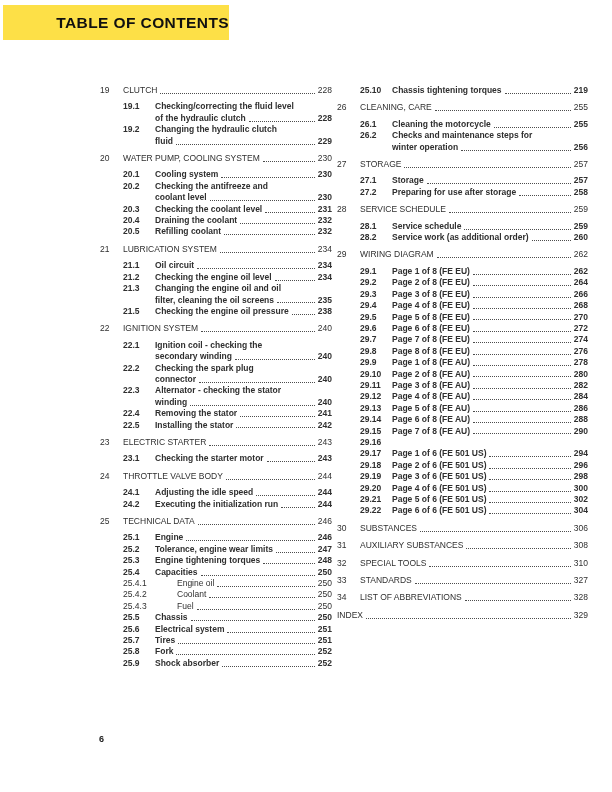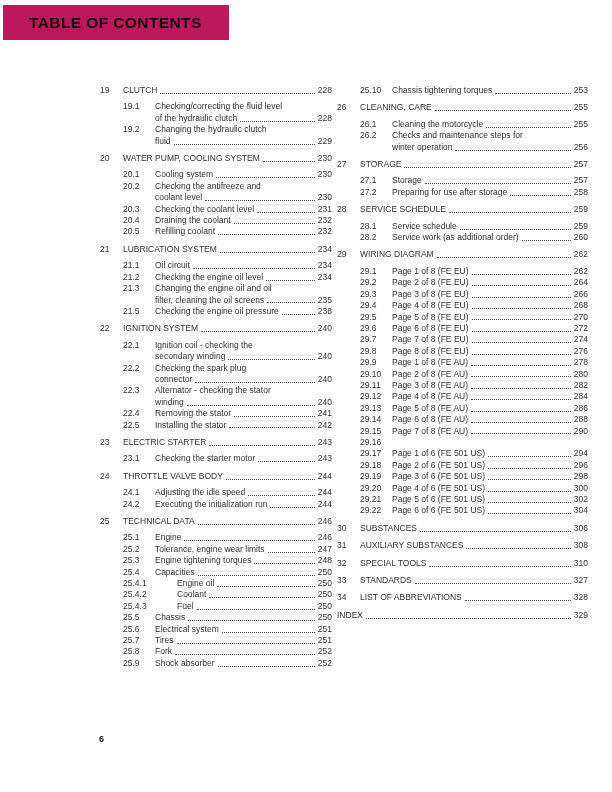--- a/index.html
+++ b/index.html
@@ -2,37 +2,38 @@
 <html><head>
 <meta charset="utf-8">
 <style>
   html,body{margin:0;padding:0;}
   body{
     width:612px;height:792px;position:relative;background:#ffffff;
     font-family:"Liberation Sans", sans-serif;color:#2f2f2f;overflow:hidden;
   }
   .header-bar{
     position:absolute;left:3px;top:5px;width:226px;height:35px;
-    background:#be185d;display:flex;align-items:center;padding-left:26px;
+    background:#fde047;display:flex;align-items:center;padding-left:7px;
     box-sizing:border-box;
+    justify-content:flex-end;
   }
   .header-title{
     font-size:15.5px;font-weight:bold;color:#101010;letter-spacing:.4px;
   }
   #toc{
     position:absolute;top:61px;left:100px;display:flex;gap:5px;
   }
   .col{box-sizing:border-box;margin-top:24px;}
   .col-left{width:232px;}
   .col-right{width:251px;}
   .section{margin-bottom:6px;}
   .row{display:flex;font-size:8.5px;line-height:11.4px;color:#2f2f2f;}
   .row .num{flex:none;}
   .lvl1 > .num{width:23px;}
-  .lvl2{margin-left:23px;}
+  .lvl2{margin-left:23px;font-weight:bold;}
   .lvl2 > .num{width:32px;}
   .lvl3{margin-left:23px;gap:7px;}
   .lvl3 > .num{width:47px;}
   .chapter{margin-bottom:5px;}
   .body{flex:1;min-width:0;}
   .lastline{display:flex;align-items:flex-end;}
   .txt{flex:none;}
   .dots{
     flex:1;min-width:6px;margin:0 3px 2.5px 3px;
     border-bottom:1.5px dotted #4d4d4d;
@@ -454,21 +455,21 @@
       </div>
     </div>
   <div class="col col-right" id="col-right">
       <div class="section">
         <div class="row lvl2">
           <span class="num">25.10</span>
           <div class="body">
             <div class="lastline">
               <span class="txt">Chassis tightening torques</span>
               <span class="dots"></span>
-              <span class="pg">253</span>
+              <span class="pg">219</span>
             </div>
           </div>
         </div>
       </div>
       <div class="section">
         <div class="row lvl1 chapter">
           <span class="num">26</span>
           <div class="body">
             <div class="lastline">
               <span class="txt">CLEANING, CARE</span>

